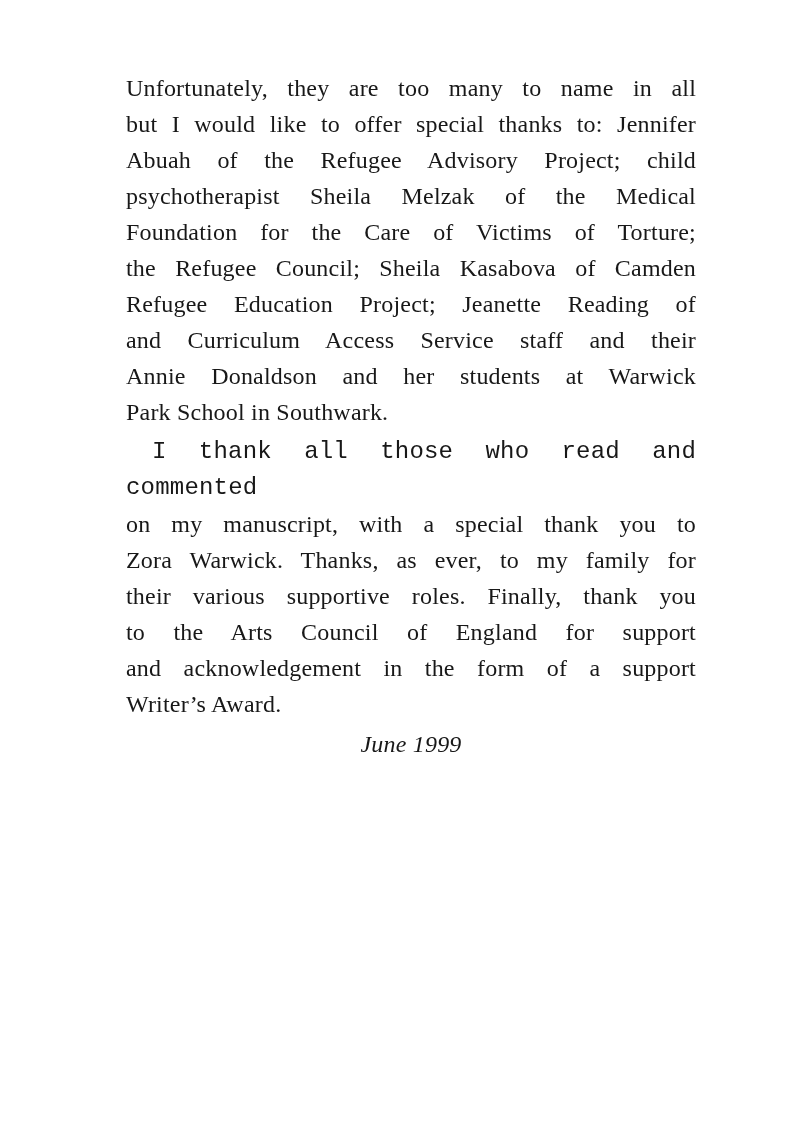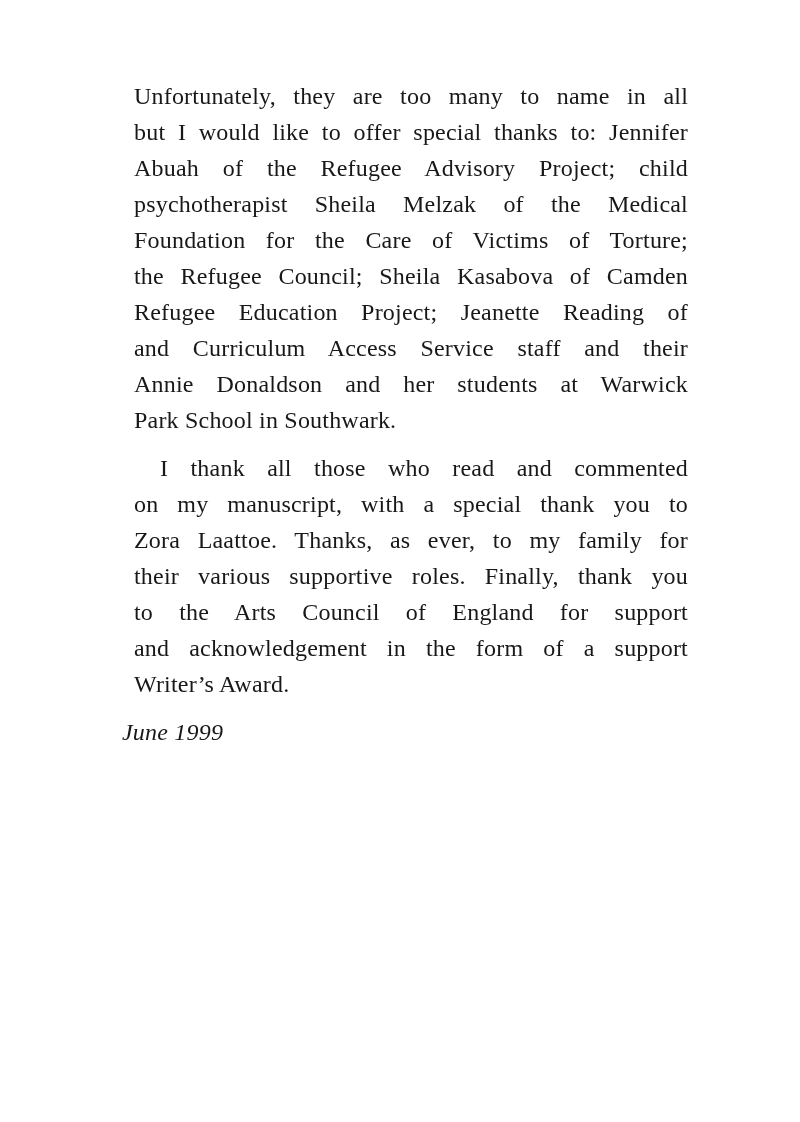--- a/index.html
+++ b/index.html
@@ -19,36 +19,37 @@
   .text-block {
     position: absolute;
     left: 122px;
     top: 66px;
     width: 578px;
     font-size: 24px;
     line-height: 36px;
     letter-spacing: 0.2px;
   }
   .paragraph {
-    margin: 12px;
+    margin: 4px;
     padding: 0;
   }
   .line {
     text-align: justify;
     text-align-last: justify;
     white-space: normal;
   }
   .line.last {
     text-align-last: left;
   }
   .line.indent-first {
     text-indent: 26px;
+    font-family: Liberation Mono, monospace;
   }
   .date-line {
-    text-align: left;
+    text-align: center;
     font-style: italic;
     margin: 0;
     padding: 0;
   }
 </style>
 </head>
 <body>
 
 <div class="page">
   <div class="text-block">
@@ -61,21 +62,21 @@
           <div class="line">Foundation for the Care of Victims of Torture;</div>
           <div class="line">the Refugee Council; Sheila Kasabova of Camden</div>
           <div class="line">Refugee Education Project; Jeanette Reading of</div>
           <div class="line">and Curriculum Access Service staff and their</div>
           <div class="line">Annie Donaldson and her students at Warwick</div>
           <div class="line last">Park School in Southwark.</div>
         </div>
         <div class="paragraph">
           <div class="line indent-first">I thank all those who read and commented</div>
           <div class="line">on my manuscript, with a special thank you to</div>
-          <div class="line">Zora Laattoe. Thanks, as ever, to my family for</div>
+          <div class="line">Zora Warwick. Thanks, as ever, to my family for</div>
           <div class="line">their various supportive roles. Finally, thank you</div>
           <div class="line">to the Arts Council of England for support</div>
           <div class="line">and acknowledgement in the form of a support</div>
           <div class="line last">Writer’s Award.</div>
         </div>
       </div>
     <p class="date-line">June 1999</p>
   </div>
 </div>
 

